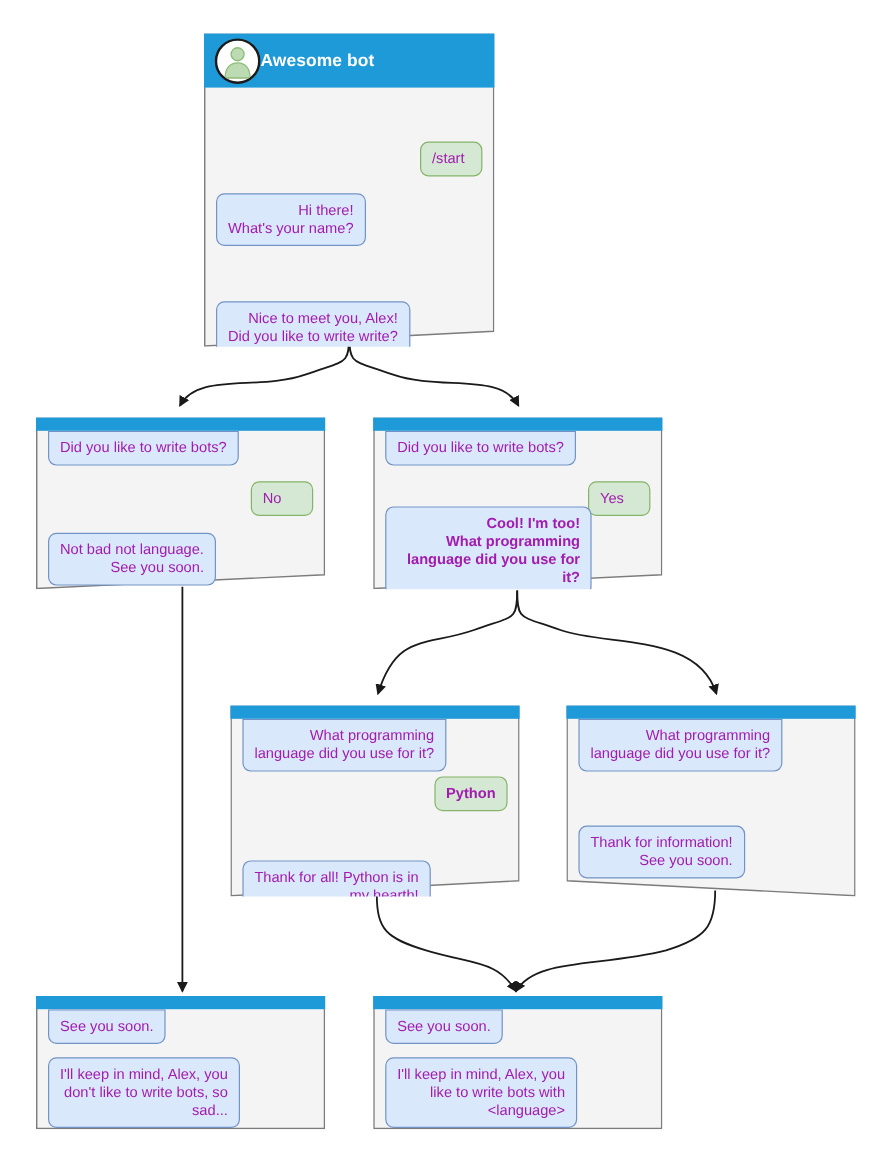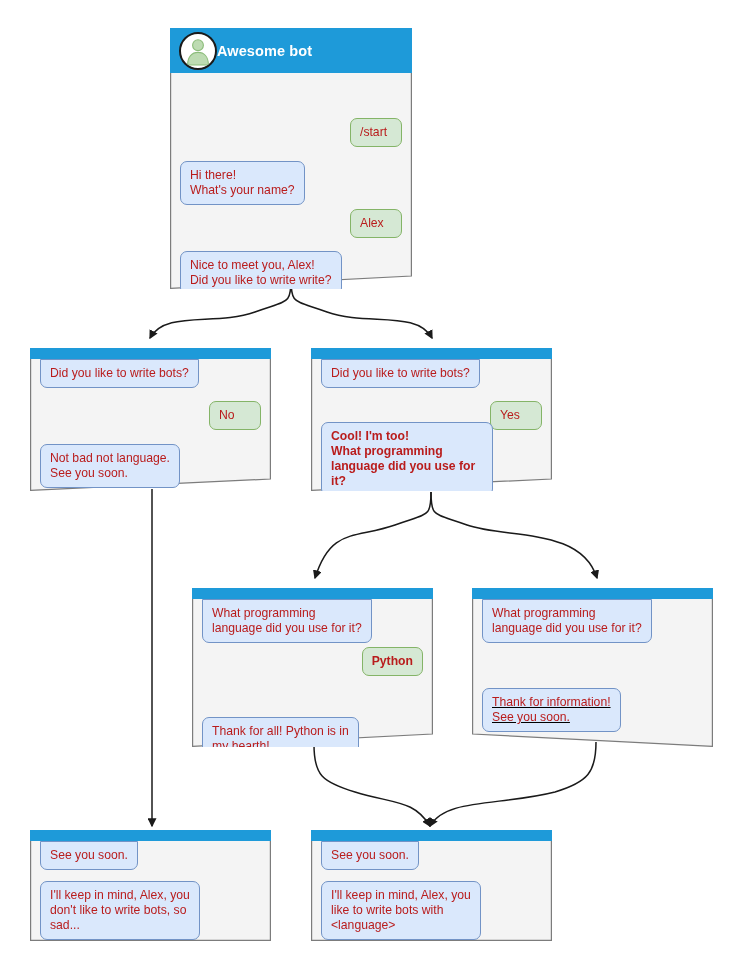--- a/index.html
+++ b/index.html
@@ -99,27 +99,27 @@
     overflow: hidden;
   }
 
   .msg-row {
     position: absolute;
     display: flex;
     width: 100%;
     box-sizing: border-box;
     padding: 0 10px;
   }
-  .msg-row.left  { justify-content: flex-start; }
+  .msg-row.left  { justify-content: flex-start; text-align: right; }
   .msg-row.right { justify-content: flex-end; }
 
   .bubble {
     font-size: 12.2px;
     line-height: 15px;
-    color: #b91c1c;
+    color: #a21caf;
     border-radius: 7px;
     padding: 6px 9px 6px 9px;
     box-sizing: border-box;
     white-space: pre-line;
     max-width: 78%;
   }
   .bubble.bot {
     background: #dae8fc;
     border: 1px solid #7293c6;
   }
@@ -176,23 +176,20 @@
       </div>
 
       <div class="node-body" style="top:45px; height:216px;">
         <div class="msg-row right" style="top:45px;">
           <div class="bubble user">/start</div>
         </div>
         <div class="msg-row left" style="top:88px;">
           <div class="bubble bot">Hi there!
 What's your name?</div>
         </div>
-        <div class="msg-row right" style="top:136px;">
-          <div class="bubble user">Alex</div>
-        </div>
         <div class="msg-row left" style="top:178px;">
           <div class="bubble bot">Nice to meet you, Alex!
 Did you like to write write?</div>
         </div>
       </div>
     </div>
   </div>
 
   <div class="node" style="left:30px; top:348px; width:241px; height:143px;">
     <svg class="node-shape" viewBox="0 0 241 143" preserveAspectRatio="none">
@@ -264,21 +261,21 @@
     <svg class="node-shape" viewBox="0 0 241 159" preserveAspectRatio="none">
       <path d="M 0.6,0.6 L 240.4,0.6 L 240.4,158.4 L 0.6,146 Z" fill="#f4f4f4" stroke="#7c7c7c" stroke-width="1.2"></path>
     </svg>
     <div class="node-inner">
       <div class="node-header thin"></div>
       <div class="node-body" style="top:11px; height:148px;">
         <div class="msg-row left" style="top:0px;">
           <div class="bubble bot clipped">What programming
 language did you use for it?</div>
         </div>
-        <div class="msg-row left" style="top:89px;text-decoration:underline;">
+        <div class="msg-row left" style="top:89px;">
           <div class="bubble bot">Thank for information!
 See you soon.</div>
         </div>
       </div>
     </div>
   </div>
 
   <div class="node" style="left:30px; top:830px; width:241px; height:111px;">
     <svg class="node-shape" viewBox="0 0 241 111" preserveAspectRatio="none">
       <path d="M 0.6,0.6 L 240.4,0.6 L 240.4,110.4 L 0.6,110.4 Z" fill="#f4f4f4" stroke="#7c7c7c" stroke-width="1.2"></path>

